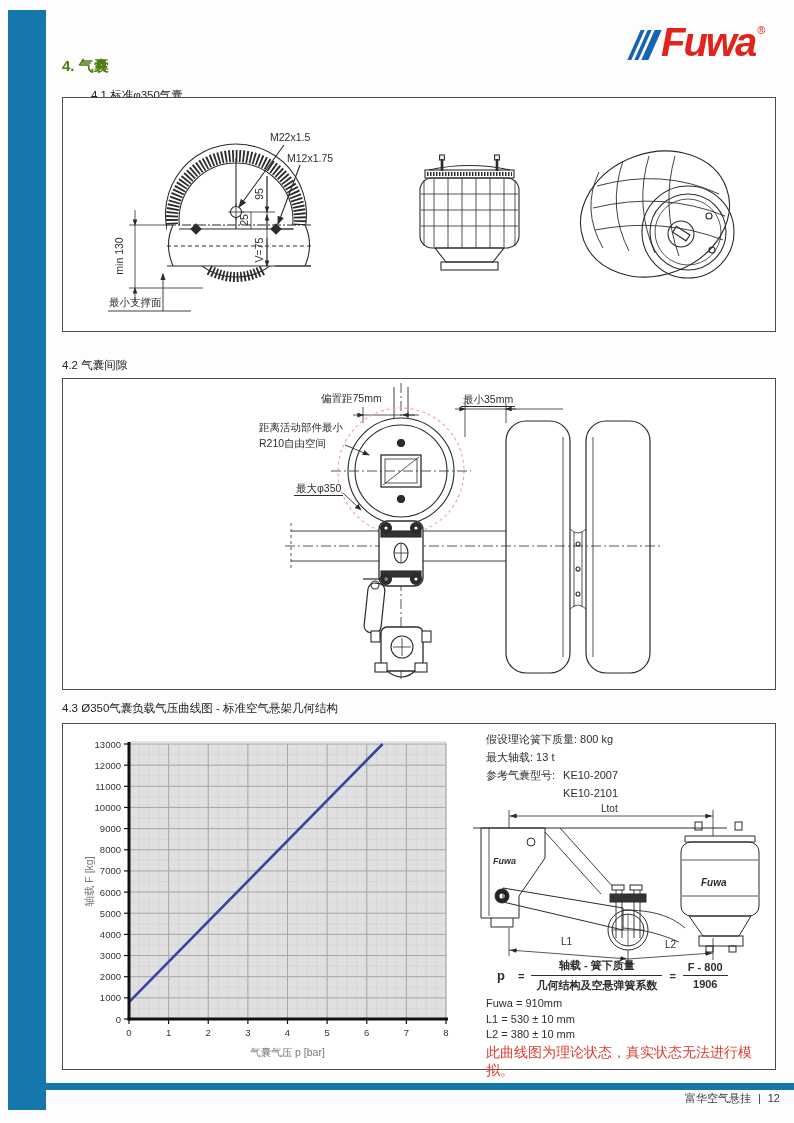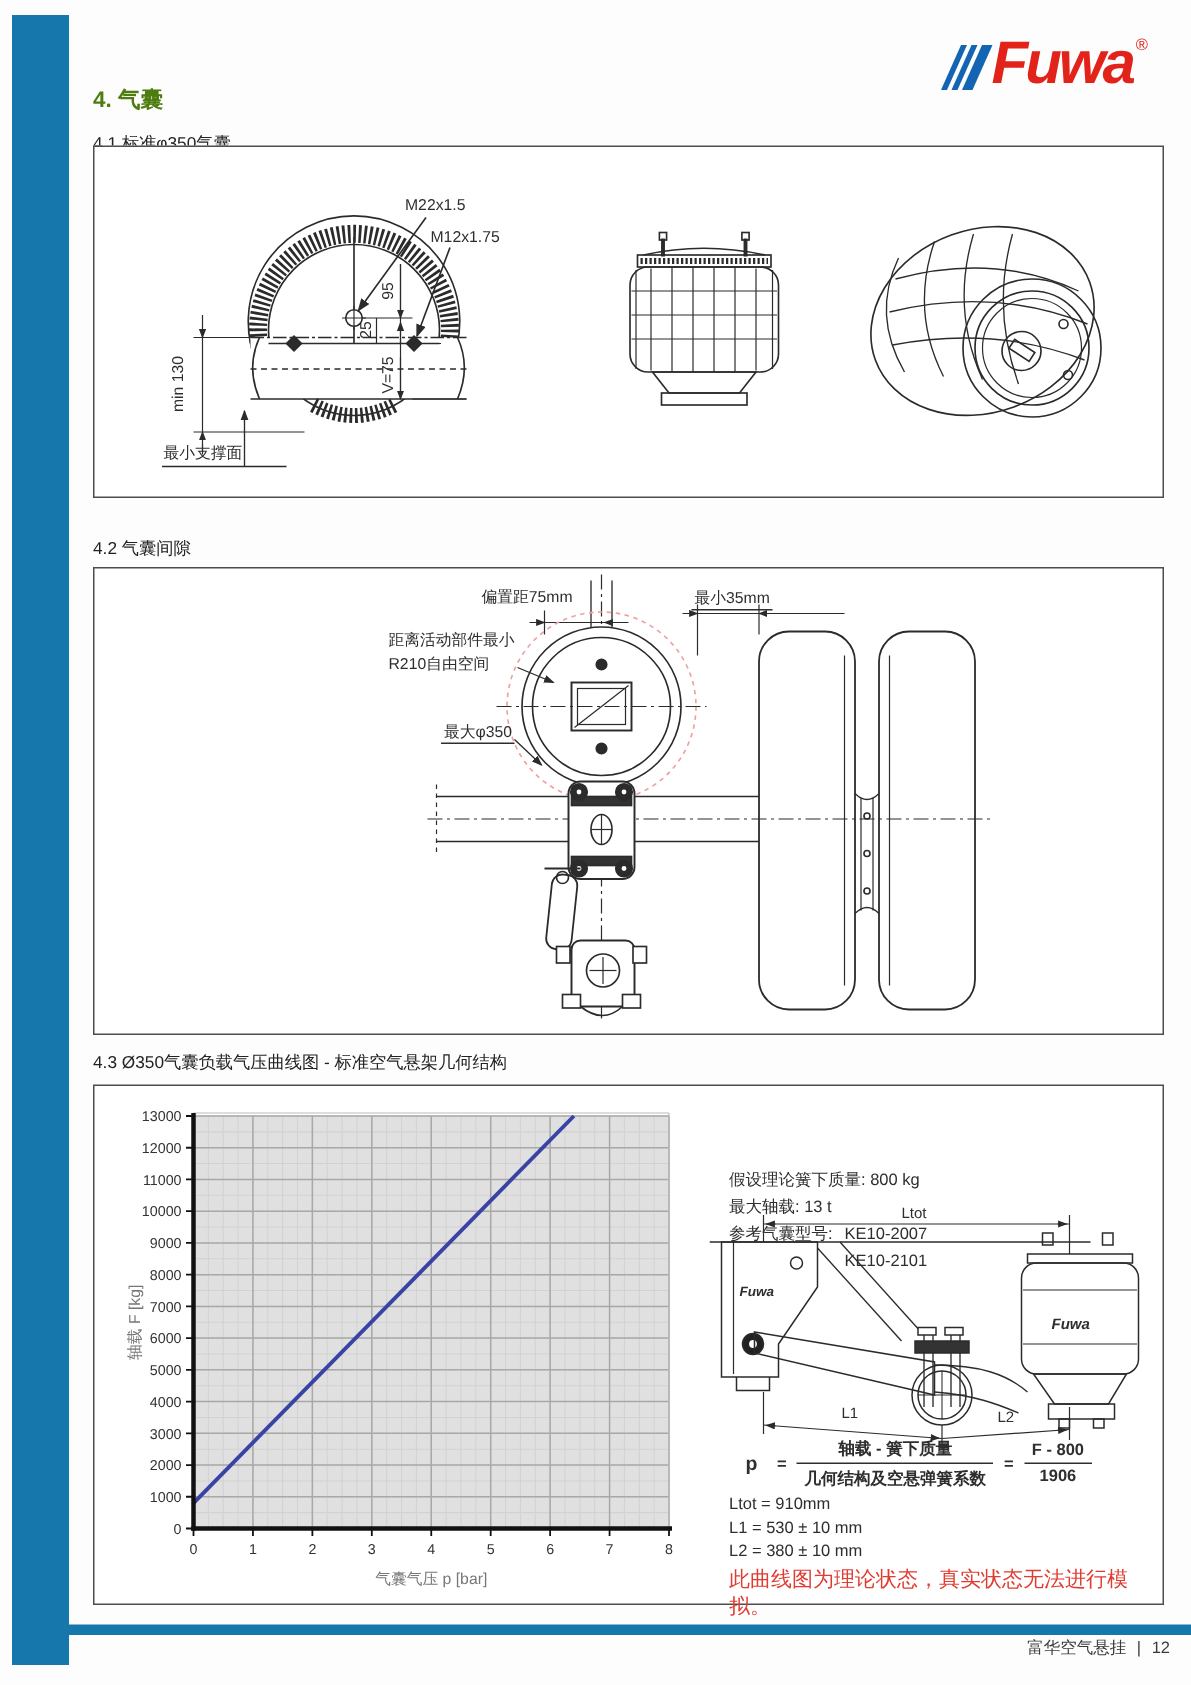--- a/index.html
+++ b/index.html
@@ -50,21 +50,21 @@
       <i></i>
       <i></i>
       <i></i>
     </span>
   <span class="brand">Fuwa</span>
   <span class="regmark">®</span>
 </div>
 
 <div class="page-title">4. 气囊</div>
 
-<div class="sec-head" style="top:88px;">4.1 标准φ350气囊</div>
+<div class="sec-head" style="top:88px;margin-left:29px;">4.1 标准φ350气囊</div>
 
 <div class="draw-box" style="top:97px;height:233px;">
   <svg width="712" height="233" viewBox="0 0 712 233">
     <defs>
       <marker id="ar1" markerWidth="8" markerHeight="8" refX="7" refY="3" orient="auto">
           <path d="M0,0 L8,3 L0,6 Z" fill="#2b2b2b"></path>
         </marker>
     </defs>
     <g stroke="#2b2b2b" fill="none" stroke-width="1.1">
 
@@ -389,21 +389,21 @@
       <line x1="293.75" y1="290" x2="293.75" y2="295" stroke="#111" stroke-width="1.2"></line>
       <text x="293.75" y="307" text-anchor="middle" font-size="9.5" fill="#333">6</text>
       <line x1="333.375" y1="290" x2="333.375" y2="295" stroke="#111" stroke-width="1.2"></line>
       <text x="333.375" y="307" text-anchor="middle" font-size="9.5" fill="#333">7</text>
       <line x1="373" y1="290" x2="373" y2="295" stroke="#111" stroke-width="1.2"></line>
       <text x="373" y="307" text-anchor="middle" font-size="9.5" fill="#333">8</text>
       <text x="214.5" y="327" text-anchor="middle" font-size="10.5" fill="#777">气囊气压  p [bar]</text>
       <text x="20" y="152.5" text-anchor="middle" font-size="10.5" fill="#777" transform="rotate(-90 20 152.5)">轴载  F [kg]</text>
     </svg>
 
-  <div class="info-block" style="left:423px;top:6px;margin-top:48px;">
+  <div class="info-block" style="left:423px;top:6px;">
     <div>假设理论簧下质量: 800 kg</div>
     <div>最大轴载: 13 t</div>
     <div class="ref-row">
       <span>参考气囊型号:</span>
       <span class="ref-vals">
         <span>KE10-2007</span>
         <span>KE10-2101</span>
       </span>
     </div>
   </div>
@@ -484,21 +484,21 @@
       <span class="den">几何结构及空悬弹簧系数</span>
     </span>
     <span class="eq">=</span>
     <span class="frac">
       <span class="num">F - 800</span>
       <span class="den">1906</span>
     </span>
   </div>
 
   <div class="dims-block" style="left:423px;top:272px;">
-    <div>Ltot = 910mm</div>
+    <div>Fuwa = 910mm</div>
     <div>L1 = 530 ± 10 mm</div>
     <div>L2 = 380 ± 10 mm</div>
   </div>
   <div class="note-red" style="left:423px;top:320px;">此曲线图为理论状态，真实状态无法进行模拟。</div>
 </div>
 
 <div class="footer-bar"></div>
 <div class="footer-text">
   <span>富华空气悬挂</span><span class="sep">|</span><span>12</span>
 </div>

